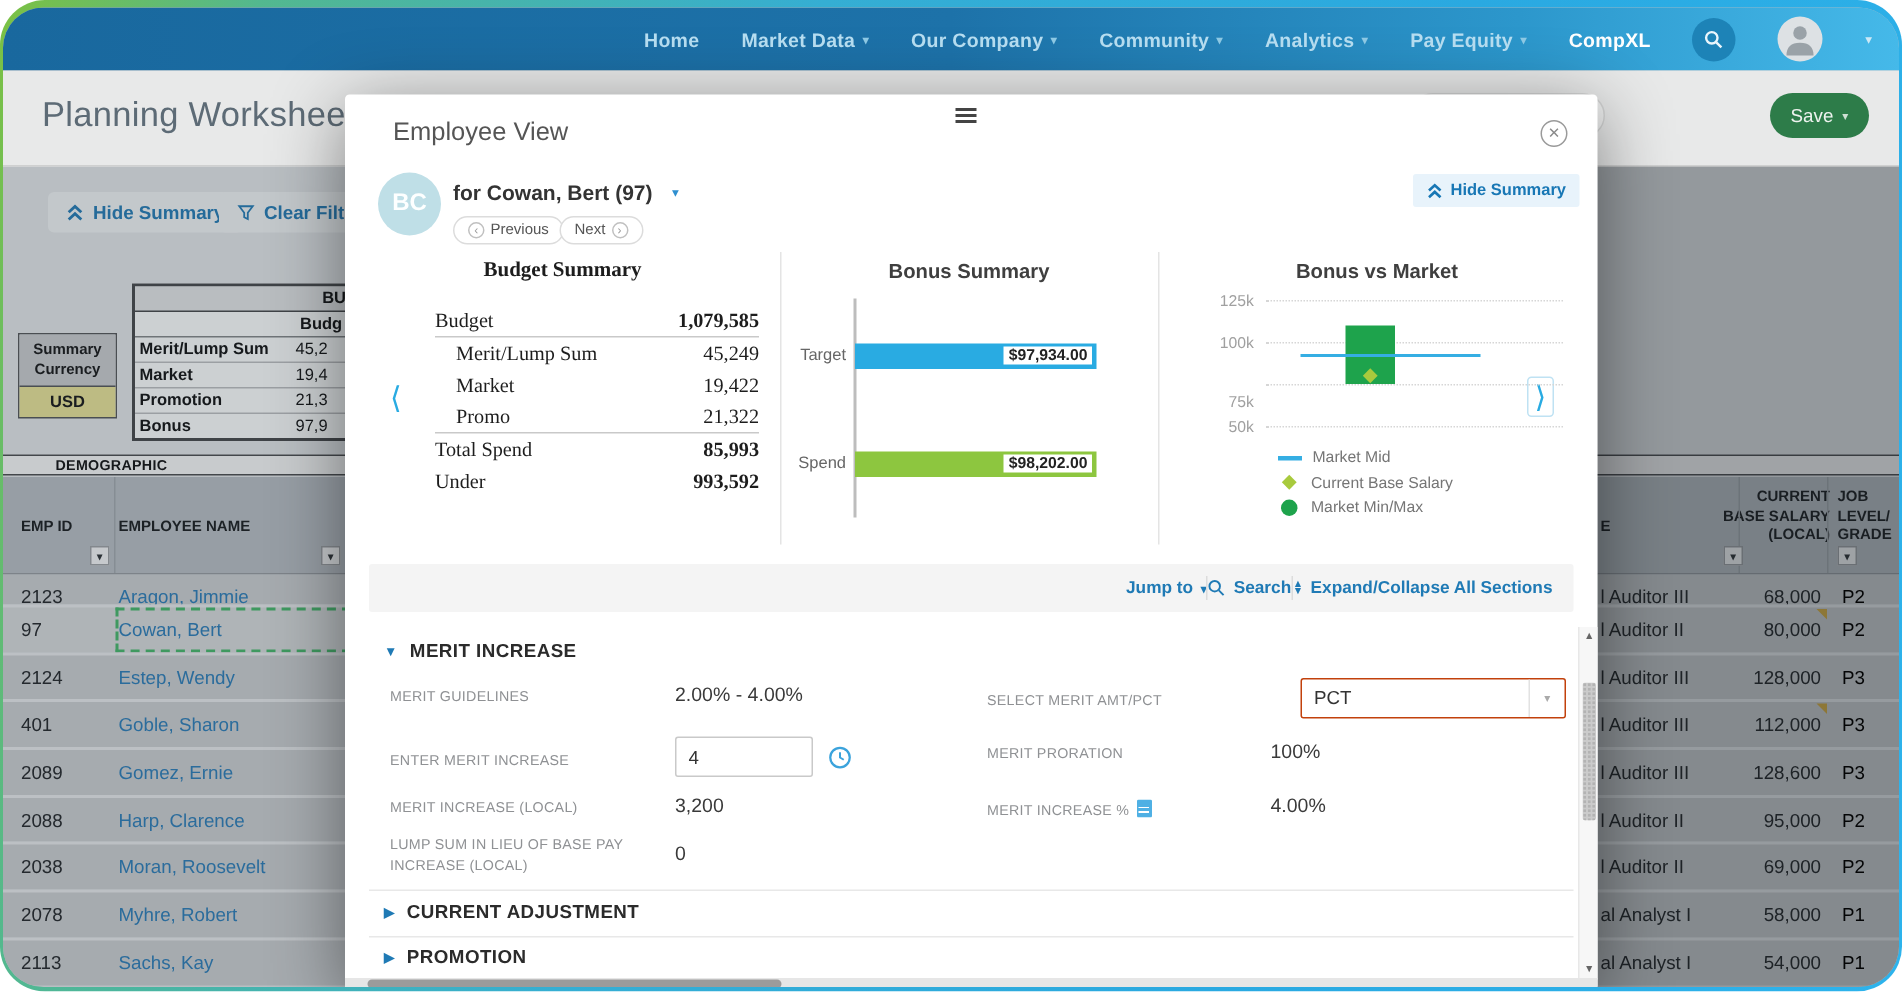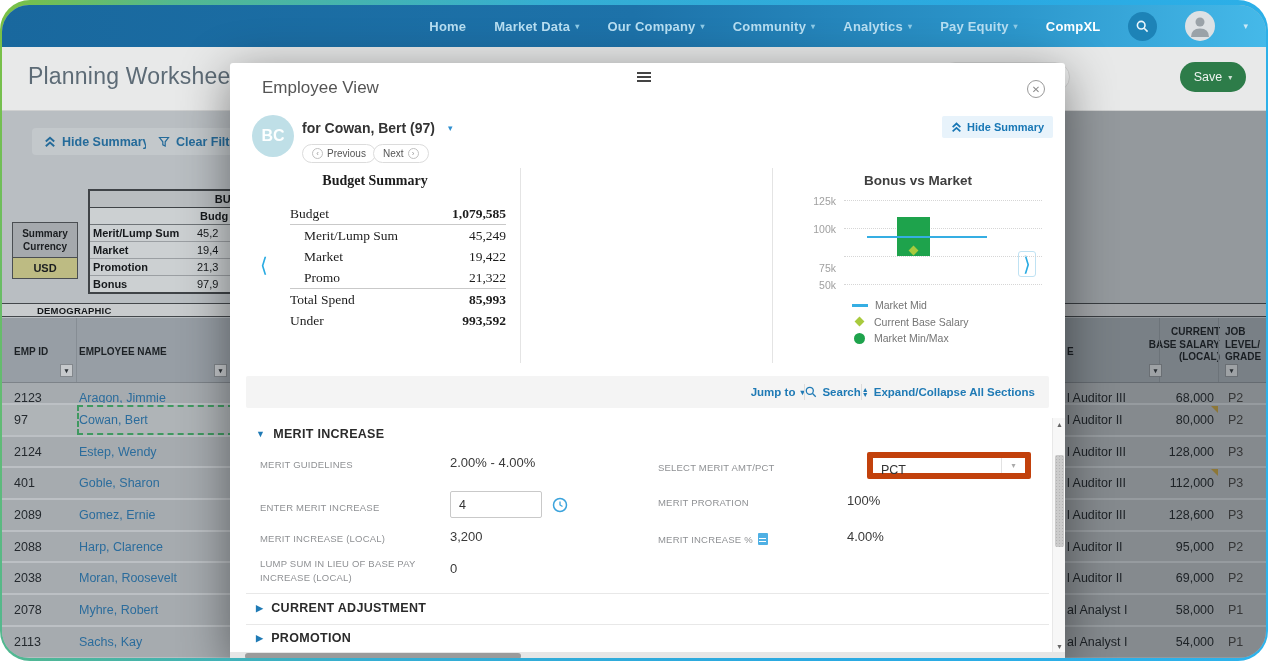--- a/index.html
+++ b/index.html
@@ -45,21 +45,21 @@
   .filter-btn { position:absolute; width:13px; height:13px; background:#c6c9cc; border:1px solid #83888d; font-size:7px; color:#2c3237; display:flex; align-items:center; justify-content:center; }
   .rows { position:absolute; top:378px; }
   .rows.left { left:0; width:228px; }
   .rows.right { left:1063px; width:205px; }
   .trow { position:relative; height:31.7px; background:#a6abaf; border-top:2px solid #bcc0c4; font-size:12.5px; }
   .trow:first-child { border-top:none; height:20px; }
   .trow .empid { position:absolute; left:12px; top:8px; color:#24292e; }
   .trow .name { position:absolute; left:77px; top:8px; color:#2b6c9c; cursor:pointer; }
   .trow .jtitle { position:absolute; left:2px; top:8px; color:#22272b; }
   .trow .sal { position:absolute; right:56px; top:8px; color:#22272b; }
-  .trow .grade { position:absolute; left:163px; top:8px; color:#404040; }
+  .trow .grade { position:absolute; left:163px; top:8px; color:#000000; }
   .trow.sel { background:#afb4b7; }
   .sel-outline { position:absolute; left:75px; top:0; right:-4px; bottom:0; border:2px dashed #3f9960; }
   .cell-marker { position:absolute; right:52px; top:1px; width:0; height:0; border-left:7px solid transparent; border-top:7px solid #b0923f; }
   .right-dim { position:absolute; left:1063px; top:106px; width:205px; bottom:0; background:rgba(18,22,26,0.22); pointer-events:none; }
 
   
   .modal { position:absolute; left:228px; top:58px; width:835px; height:597px; background:#ffffff; border-radius:3px;
            box-shadow:0 10px 50px rgba(0,0,0,0.45); }
   .drag-handle { position:absolute; left:407px; top:9px; width:14px; cursor:grab; }
   .drag-handle span { display:block; height:2px; background:#444; margin-bottom:2px; }
@@ -106,21 +106,21 @@
                display:flex; align-items:center; justify-content:flex-end; padding-right:14px; color:#1f7ab5; font-size:11.5px; }
   .m-toolbar .tb { display:flex; align-items:center; gap:5px; font-weight:bold; cursor:pointer; }
   .tb-div { width:1px; height:16px; background:#dcdcdc; }
   .updown { display:flex; flex-direction:column; line-height:5px; font-size:7px; }
 
   .sec-head { position:absolute; left:26px; display:flex; align-items:center; gap:8px; font-size:12.5px; font-weight:bold; color:#2b2b2b; letter-spacing:.3px; cursor:pointer; }
   .tri { font-size:9px; color:#1f7ab5; }
   .f-label { position:absolute; font-size:9.5px; color:#8f9194; letter-spacing:.2px; }
   .f-value { position:absolute; font-size:13px; color:#3a3a3a; }
   .f-input { position:absolute; width:92px; height:27px; border:1px solid #c9c9c9; border-radius:2px; font-size:12.5px; color:#333; padding:0 8px; font-family:"Liberation Sans",sans-serif; }
-  .f-select { position:absolute; width:164px; height:27px; border:6px solid #c2410c; border-radius:2px; display:flex; cursor:pointer; }
+  .f-select { position:absolute; width:177px; height:27px; border:1px solid #c2410c; border-radius:2px; display:flex; cursor:pointer; }
   .f-select .val { flex:1; font-size:12.5px; color:#333; padding:5px 8px; }
   .f-select .car { width:24px; border-left:1px solid #e2e2e2; color:#aaa; font-size:8px; display:flex; align-items:center; justify-content:center; }
   .sec-div { position:absolute; left:16px; width:803px; height:1px; background:#e8e8e8; }
   .doc-icon { display:inline-block; width:10px; height:12px; background:#4fb0e4; border-radius:1px; margin-left:5px; vertical-align:-2px;
               background-image:repeating-linear-gradient(#4fb0e4 0 2px, #fff 2px 3px); background-position:0 3px; background-repeat:no-repeat; background-size:7px 7px; background-origin:content-box; padding:0 1.5px; }
 
   .v-scroll { position:absolute; left:822px; top:355px; width:13px; height:235px; background:#f7f7f7; border-left:1px solid #e8e8e8; }
   .v-arrow { position:absolute; left:0; width:13px; text-align:center; font-size:7px; color:#666; }
   .v-thumb { position:absolute; left:2px; width:9px; top:37px; height:92px; background:#cbcbcb;
              background-image:radial-gradient(#b3b3b3 1px, transparent 1px); background-size:3px 3px; border-radius:2px; }
@@ -396,20 +396,34 @@
               <span>Total Spend</span>
               <span class="b">85,993</span>
             </div>
             <div class="bs-row">
               <span>Under</span>
               <span class="b">993,592</span>
             </div>
           </div>
     </div>
 
+    <div class="bn-panel">
+      <div class="panel-title" style="left:0; top:10px; width:252px;">Bonus Summary</div>
+      <div class="bn-axis"></div>
+      <div id="bn-bars">
+            <div class="bn-cat" style="left: 4px; top: 68px;">Target</div>
+            <div class="bn-bar" style="top: 66px; width: 161px; background: rgb(41, 171, 226);">
+              <div class="bn-val">$97,934.00</div>
+            </div>
+            <div class="bn-cat" style="left: 4px; top: 140px;">Spend</div>
+            <div class="bn-bar" style="top: 138px; width: 161px; background: rgb(141, 198, 63);">
+              <div class="bn-val">$98,202.00</div>
+            </div>
+          </div>
+    </div>
 
     <div class="sm-panel">
       <div class="panel-title" style="left:20px; top:10px; width:252px;">Bonus vs Market</div>
       <div id="sm-plot">
             <div class="sm-grid" style="top: 37px;"></div>
             <div class="sm-tick" style="left: 4px; top: 32px;">125k</div>
             <div class="sm-grid" style="top: 65px;"></div>
             <div class="sm-tick" style="left: 4px; top: 60px;">100k</div>
             <div class="sm-grid" style="top: 93px;"></div>
             <div class="sm-tick" style="left: 4px; top: 88px; margin-top: 11px;">75k</div>

